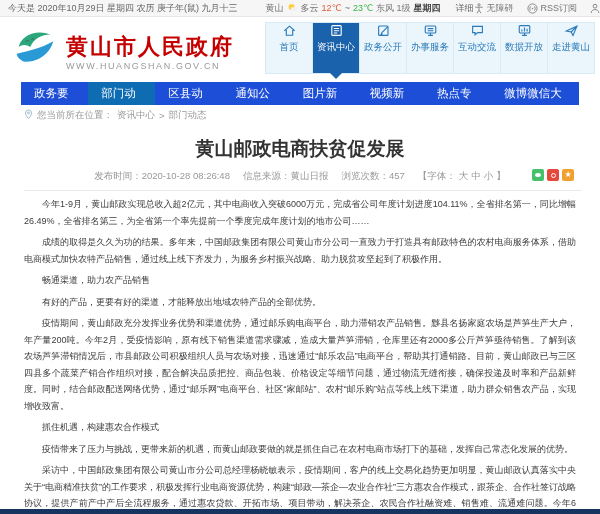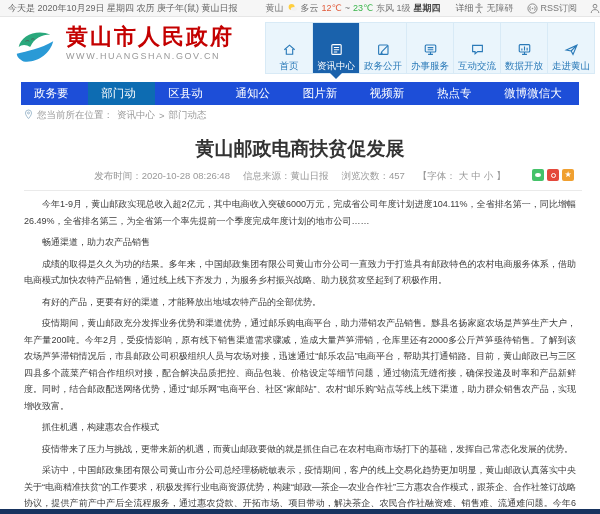--- a/index.html
+++ b/index.html
@@ -14,28 +14,28 @@
   .weather { display:flex; align-items:center; gap:3px; margin-left:28px; }
   .temp-low { color:#e05a3a; } .temp-high { color:#39b54a; }
   .weather .day { color:#444; font-weight:bold; }
   .weather .detail { color:#666; cursor:pointer;padding-left:12px; }
   .util-links { margin-left:auto; display:flex; align-items:center; gap:13px; }
   .util-link { display:flex; align-items:center; gap:3px; color:#777; cursor:pointer; }
   .util-link svg { display:block; }
 
   
   .header { height:62px; display:flex; align-items:center; padding:0 5px 0 12px; background:#fff; }
-  .logo { display:flex; align-items:flex-start; gap:8px; }
+  .logo { display:flex; align-items:flex-end; gap:8px; }
   .logo svg { display:block; }
   .site-text .site-name { font-family:"Liberation Serif","DejaVu Serif",serif; font-weight:bold;
                           font-size:22px; color:#c40000; letter-spacing:2px; line-height:24px; }
   .site-text .site-url { font-size:9px; color:#999; letter-spacing:1.6px; margin-top:2px; }
   .main-nav { margin-left:auto; display:flex; border:1px solid #d8eaf6; border-right:none; }
   .nav-item { width:47px; height:50px; background:#eaf5fc; border-right:1px solid #d8eaf6;
-              display:flex; flex-direction:column; align-items:center; justify-content:flex-end; gap:3px;
+              display:flex; flex-direction:column; align-items:center; justify-content:flex-start; gap:3px;
               color:#2a7ab8; font-size:9.5px; cursor:pointer; position:relative; }
   .nav-item svg { display:block; }
   .nav-item.active { background:#1a62ac; color:#fff; }
   .nav-item.active::after { content:""; position:absolute; bottom:-6px; left:50%; transform:translateX(-50%);
               border:6px solid transparent; border-top:6px solid #1a62ac; border-bottom:0; }
 
   
   .subnav { width:558px; margin:3px auto 0; height:23px; background:#1d4ed8; display:flex; }
   .subnav-item { padding:0 13px; line-height:23px; font-size:11.5px; color:#fff; cursor:pointer; }
   .subnav-item.active { background:#0d6cb2; }
@@ -65,21 +65,21 @@
 
   
   .footer-strip { position:absolute; left:0; bottom:0; width:600px; height:5px; background:#17335f; }
 </style>
 </head>
 <body>
 
 <div class="page">
 
   <div class="utilbar">
-    <span class="date">今天是 2020年10月29日 星期四 农历 庚子年(鼠) 黄山日报</span>
+    <span class="date">今天是 2020年10月29日 星期四 农历 庚子年(鼠) 九月十三</span>
     <span class="weather">
       <span>黄山</span>
       <span>
         <svg width="11" height="11" viewBox="0 0 11 11">
             <circle cx="4.6" cy="5" r="3" fill="#ffcf3f"></circle>
             <ellipse cx="7" cy="7" rx="3.2" ry="1.9" fill="#f1f1f1"></ellipse>
           </svg>
       </span>
       <span>多云</span>
       <span class="temp-low">12℃</span>
@@ -245,22 +245,22 @@
         <span class="share-btn share-weibo">
             <i></i>
           </span>
         <span class="share-btn share-qzone">★</span>
       </span>
     </div>
     <div class="meta-divider"></div>
 
     <div class="article-body">
       <p>今年1-9月，黄山邮政实现总收入超2亿元，其中电商收入突破6000万元，完成省公司年度计划进度104.11%，全省排名第一，同比增幅26.49%，全省排名第三，为全省第一个率先提前一个季度完成年度计划的地市公司……</p>
+      <p>成绩的取得是久久为功的结果。多年来，中国邮政集团有限公司黄山市分公司一直致力于打造具有邮政特色的农村电商服务体系，借助电商模式加快农特产品销售，通过线上线下齐发力，为服务乡村振兴战略、助力脱贫攻坚起到了积极作用。</p>
       <p>畅通渠道，助力农产品销售</p>
-      <p>成绩的取得是久久为功的结果。多年来，中国邮政集团有限公司黄山市分公司一直致力于打造具有邮政特色的农村电商服务体系，借助电商模式加快农特产品销售，通过线上线下齐发力，为服务乡村振兴战略、助力脱贫攻坚起到了积极作用。</p>
       <p>有好的产品，更要有好的渠道，才能释放出地域农特产品的全部优势。</p>
       <p>疫情期间，黄山邮政充分发挥业务优势和渠道优势，通过邮乐购电商平台，助力滞销农产品销售。黟县名扬家庭农场是芦笋生产大户，年产量200吨。今年2月，受疫情影响，原有线下销售渠道需求骤减，造成大量芦笋滞销，仓库里还有2000多公斤芦笋亟待销售。了解到该农场芦笋滞销情况后，市县邮政公司积极组织人员与农场对接，迅速通过“邮乐农品”电商平台，帮助其打通销路。目前，黄山邮政已与三区四县多个蔬菜产销合作组织对接，配合解决品质把控、商品包装、价格设定等细节问题，通过物流无缝衔接，确保投递及时率和产品新鲜度。同时，结合邮政配送网络优势，通过“邮乐网”电商平台、社区“家邮站”、农村“邮乐购”站点等线上线下渠道，助力群众销售农产品，实现增收致富。</p>
       <p>抓住机遇，构建惠农合作模式</p>
       <p>疫情带来了压力与挑战，更带来新的机遇，而黄山邮政要做的就是抓住自己在农村电商市场打下的基础，发挥自己常态化发展的优势。</p>
       <p>采访中，中国邮政集团有限公司黄山市分公司总经理杨晓敏表示，疫情期间，客户的线上交易化趋势更加明显，黄山邮政认真落实中央关于“电商精准扶贫”的工作要求，积极发挥行业电商资源优势，构建“邮政—茶企—农业合作社”三方惠农合作模式，跟茶企、合作社签订战略协议，提供产前产中产后全流程服务，通过惠农贷款、开拓市场、项目带动，解决茶企、农民合作社融资难、销售难、流通难问题。今年6月，黄山邮政依托邮乐农品在全省首个开展总经理直播带货，杨晓敏走进直播间，变身“带货主播”，推介地方特色农产品，单场销售各类产品2.3万单，销售额达105万元。</p>
     </div>
   </div>
 
   <div class="footer-strip"></div>
 </div>

